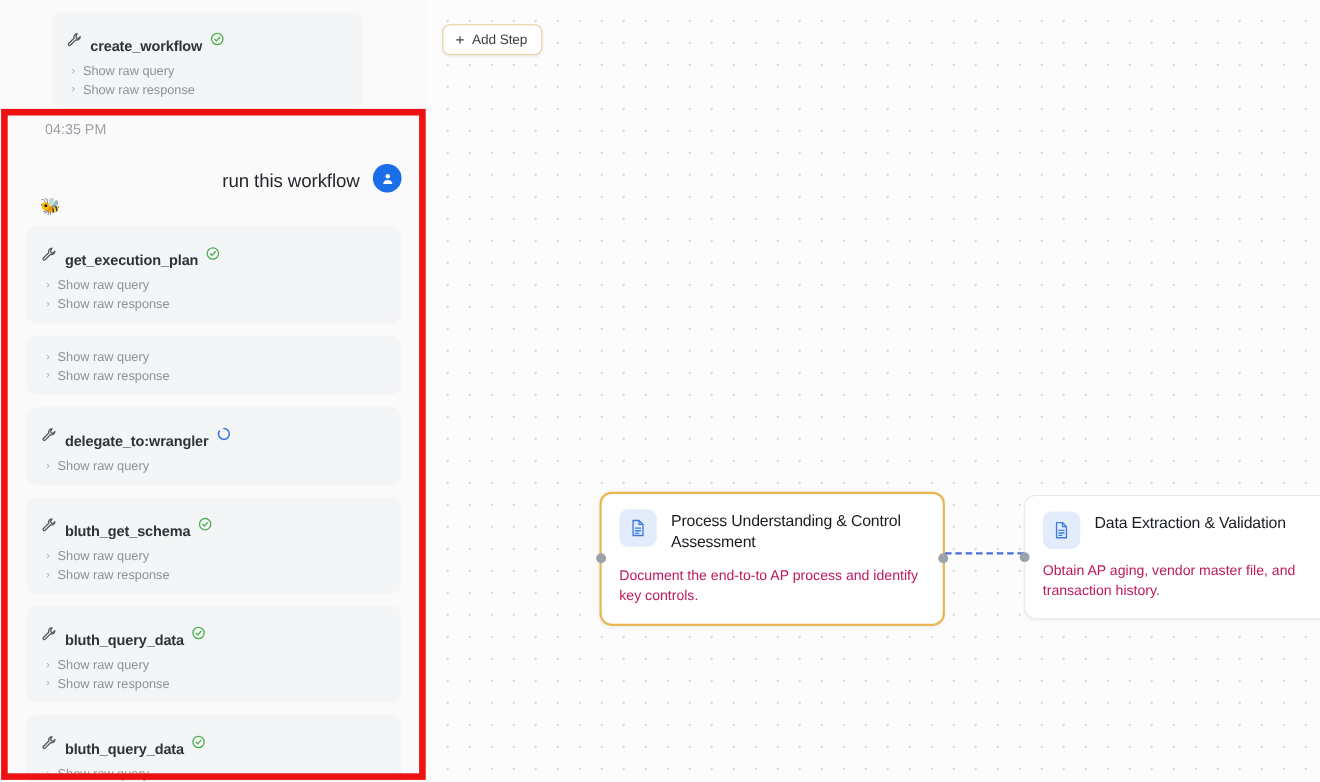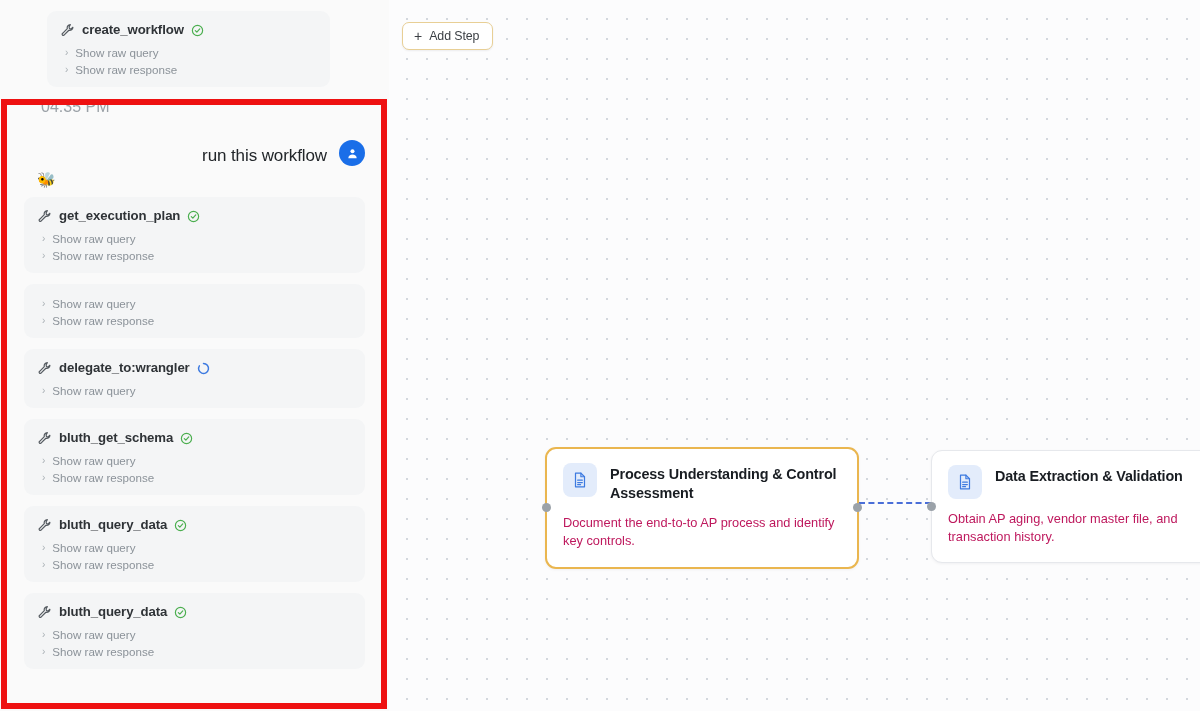--- a/index.html
+++ b/index.html
@@ -31,20 +31,21 @@
     margin-bottom: 11px;
   }
   .tool-card.wide { margin-left: 23px; margin-right: 35px; }
   .tool-head {
     display: flex; align-items: center; gap: 7px;
     margin-bottom: 7px;
   }
   .tool-name {
     font-size: 13.2px; font-weight: 700; color: #2f3337;
     letter-spacing: -0.1px;
+    margin-top: 12px;
   }
   .wrench-icon { flex: 0 0 auto; width: 14px; height: 14px; display:block; }
   .status-icon { flex: 0 0 auto; width: 13px; height: 13px; display:block; }
   .raw-row {
     display: flex; align-items: center; gap: 7px;
     font-size: 11.6px; color: #8b9299;
     padding: 2px 0 2px 4px;
     cursor: pointer;
   }
   .chev { color: #a9b0b6; font-size: 10px; line-height: 1; }
@@ -58,21 +59,21 @@
     font-size: 17px; color: #22262a; padding-top: 6px;
     letter-spacing: -0.1px;
   }
   .avatar {
     width: 26px; height: 26px; border-radius: 50%;
     background: #1a6ee8;
     display: flex; align-items: center; justify-content: center;
     flex: 0 0 auto;
   }
   .timestamp {
-    text-align: right; font-size: 16px; color: #9aa0a6;
+    text-align: right; font-size: 13px; color: #9aa0a6;
     margin-top: 10px; margin-right: 2px;
   }
   .timestamp.left { text-align: left; margin-left: 17px; }
 
   .agent-emoji { font-size: 15px; line-height: 1; padding: 6px 0 10px 13px; }
 
   
   #highlight-box {
     position: absolute; left: 1px; top: 99px;
     width: 386px; height: 610px;
@@ -115,21 +116,21 @@
   .node--active { border: 2px solid #eab64f; box-shadow: 0 1px 3px rgba(20,20,30,.05); }
   .node--plain  { border: 1px solid #e6e8ec; box-shadow: 0 1px 3px rgba(20,20,30,.05); }
 
   .node-head { display: flex; align-items: flex-start; gap: 13px; }
   .node-icon {
     width: 34px; height: 34px; flex: 0 0 auto;
     border-radius: 8px; background: #e3ecfb;
     display: flex; align-items: center; justify-content: center;
   }
   .node-title {
-    font-size: 14.4px; font-weight: 700; color: #191d22;
+    font-size: 14.4px; font-weight: 400; color: #191d22;
     line-height: 1.33; letter-spacing: -0.15px; padding-top: 2px;
   }
   .node-desc {
     font-size: 12.8px; color: #be185d; line-height: 1.42;
     margin-top: 11px;
   }
   .port {
     position: absolute; width: 9px; height: 9px; border-radius: 50%;
     background: #9ba2a9; top: 50%; margin-top: -4.5px;
   }

